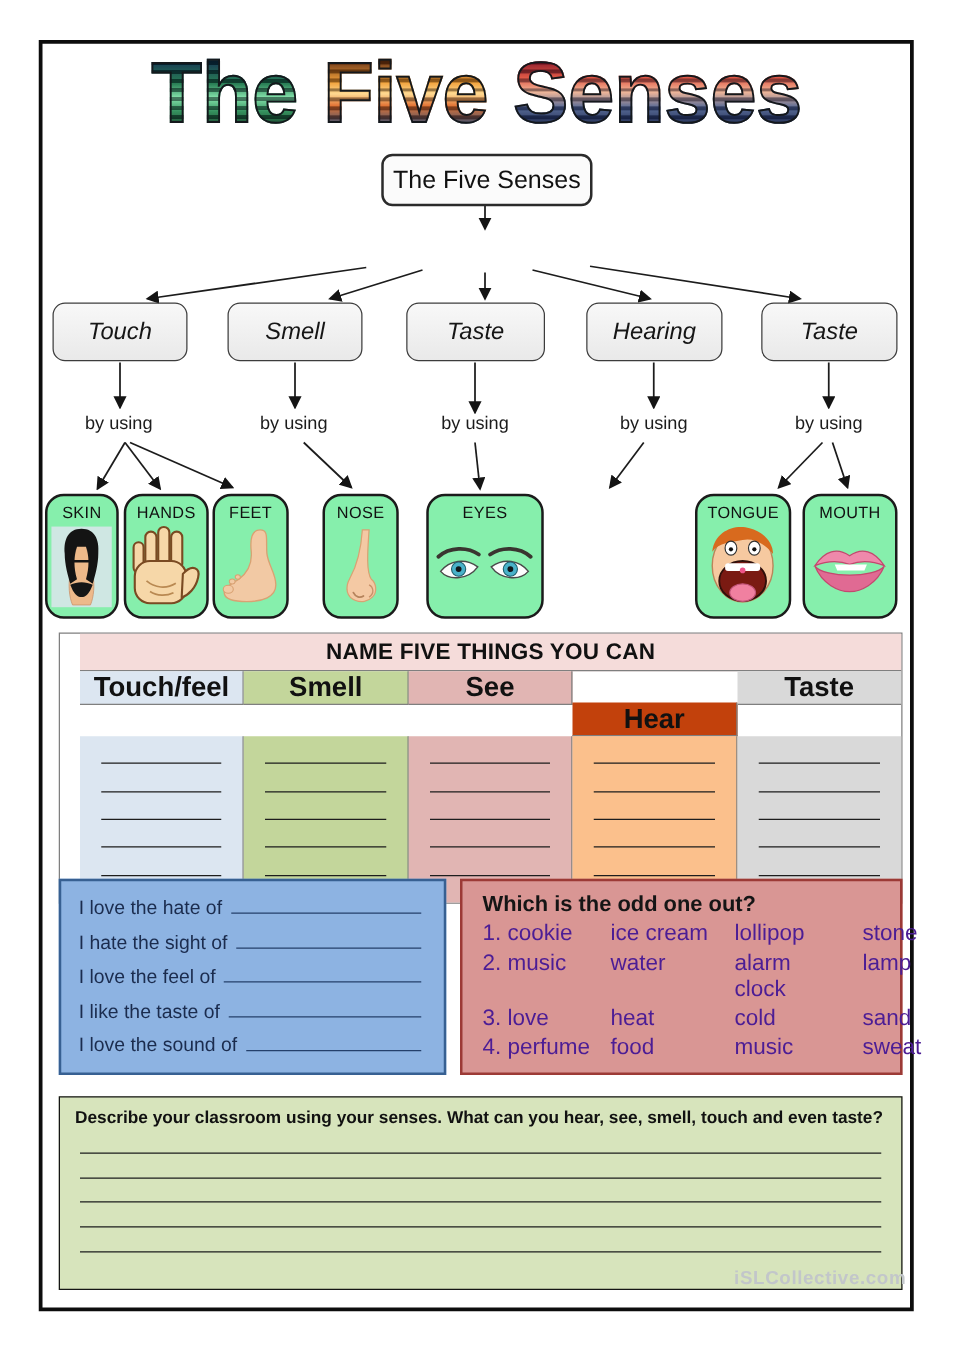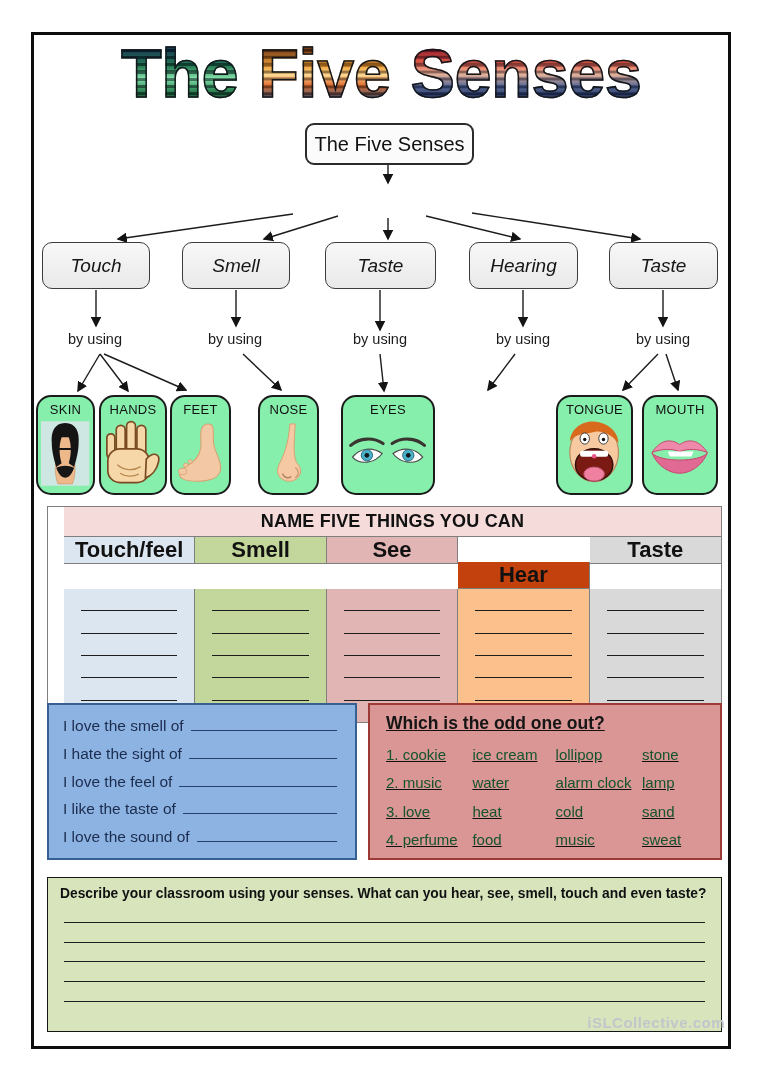--- a/index.html
+++ b/index.html
@@ -63,23 +63,23 @@
   
   .bluebox{position:absolute;left:47px;top:703px;width:310px;height:157px;box-sizing:border-box;
            background:#8db3e2;border:2.5px solid #376092;padding:11px 14px 12px 14px;
            display:flex;flex-direction:column;justify-content:space-between;}
   .sentence{display:flex;align-items:baseline;font-size:15.5px;color:#1b2c4e;}
   .sentence .line{flex:1;border-bottom:1.9px solid #24406b;margin-left:7px;margin-right:4px;height:14px;}
 
   
   .redbox{position:absolute;left:368px;top:703px;width:354px;height:157px;box-sizing:border-box;
           background:#d99694;border:2px solid #9c3a36;padding:8px 14px 10px 16px;
-          display:flex;flex-direction:column;justify-content:space-between;text-decoration:underline;}
+          display:flex;flex-direction:column;justify-content:space-between;}
   .red-title{font-weight:bold;font-size:17.5px;color:#151515;}
-  .odd-row{display:grid;grid-template-columns:27% 26% 27% 20%;font-size:15px;color:#14532d;}
+  .odd-row{display:grid;grid-template-columns:27% 26% 27% 20%;font-size:18px;color:#4c1d95;gap:16px;}
   .odd-row span:nth-child(4){text-align:left;}
 
   
   .greenbox{position:absolute;left:47px;top:877px;width:675px;height:155px;box-sizing:border-box;
             background:#d7e4bc;border:1.7px solid #151515;padding:8px 12px 10px 12px;
             display:flex;flex-direction:column;}
   .green-title{font-weight:bold;font-size:13.8px;color:#111;}
   .green-lines{flex:1;display:flex;flex-direction:column;justify-content:space-evenly;margin-top:2px;}
   .green-lines .bl{border-bottom:1.6px solid #1d1d1d;margin:0 4px;height:0;}
 
@@ -261,21 +261,21 @@
           <div class="bl"></div>
           <div class="bl"></div>
           <div class="bl"></div>
           <div class="bl"></div>
         </div>
     </div>
   </div>
 
   <div class="bluebox" style="background-color: rgb(141, 179, 226);">
     <div class="sentence">
-        <span>I love the smell of</span>
+        <span>I love the hate of</span>
         <span class="line"></span>
       </div>
     <div class="sentence">
         <span>I hate the sight of</span>
         <span class="line"></span>
       </div>
     <div class="sentence">
         <span>I love the feel of</span>
         <span class="line"></span>
       </div>

